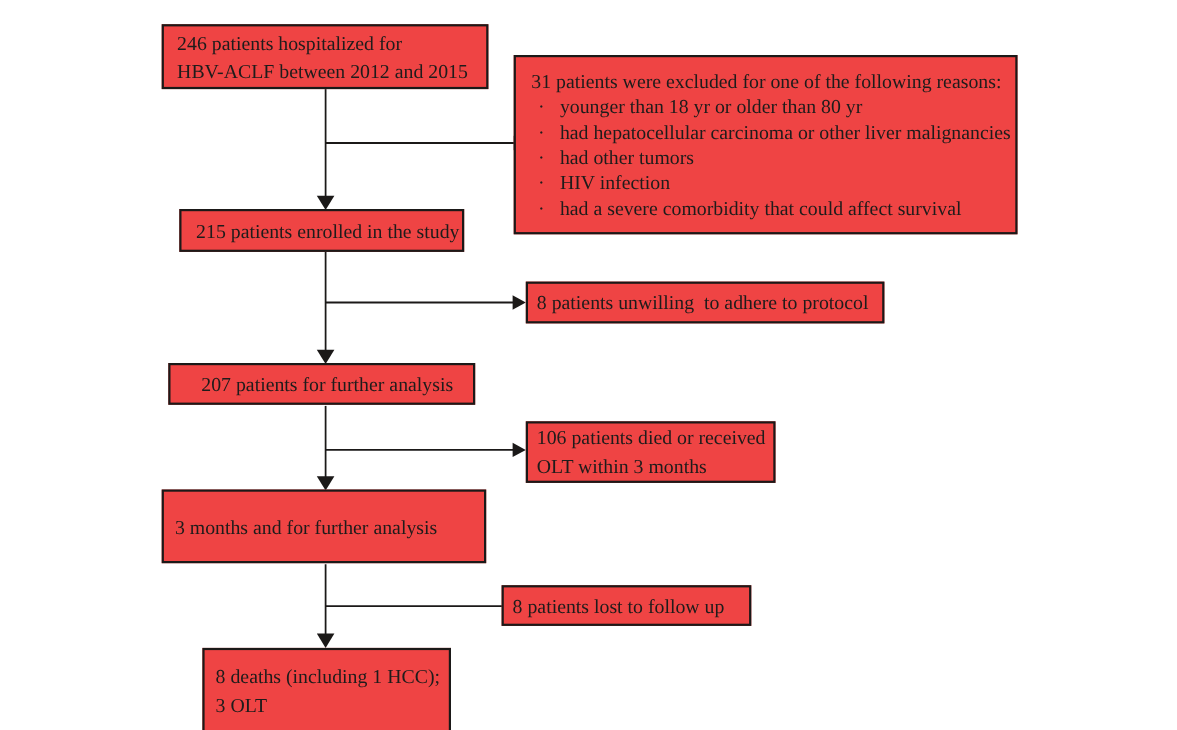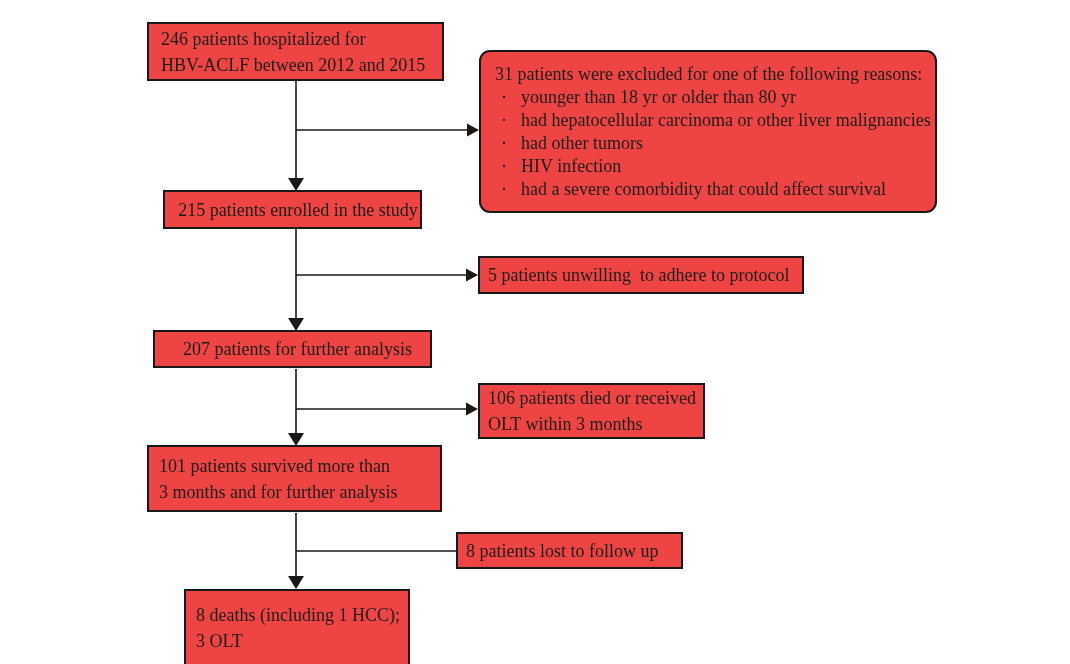--- a/index.html
+++ b/index.html
@@ -35,22 +35,22 @@
     align-items: flex-start;
     font-size: 18px;
     line-height: 26px;
   }
   .tline {
     display: block;
     white-space: pre;
   }
   
   .n-hospitalized { left: 147px; top: 22px;  width: 297px; height: 59px;  padding-left: 12px; }
-  .n-excluded     { left: 479px; top: 50px;  width: 458px; height: 163px; padding: 0 6px;
-                    justify-content: center; line-height: 23px; border-radius: 11px; }
+  .n-excluded     { left: 467px; top: 50px;  width: 458px; height: 163px; padding: 0 6px;
+                    justify-content: center; line-height: 23px; }
   .n-enrolled     { left: 163px; top: 190px; width: 259px; height: 39px;  padding-left: 11px; align-items: center; }
   .n-unwilling    { left: 478px; top: 256px; width: 326px; height: 38px;  padding-left: 8px; }
   .n-further      { left: 153px; top: 330px; width: 279px; height: 38px;  padding-left: 28px; }
   .n-died         { left: 478px; top: 383px; width: 227px; height: 56px;  padding-left: 8px; }
   .n-survived     { left: 147px; top: 445px; width: 295px; height: 67px;  padding-left: 10px; }
   .n-lost         { left: 456px; top: 532px; width: 227px; height: 37px;  padding-left: 8px; }
   .n-outcome      { left: 184px; top: 589px; width: 226px; height: 77px;  padding-left: 10px; }
 
   .excl-title { display: block; padding-left: 8px; white-space: pre; }
   .reason-row {
@@ -120,34 +120,33 @@
       <span class="reason-dot">·</span>
       <span class="tline">had a severe comorbidity that could affect survival</span>
     </div>
   </div>
 
   <div class="node n-enrolled">
     <span class="tline">215 patients enrolled in the study</span>
   </div>
 
   <div class="node n-unwilling">
-    <span class="tline">5 patients unwilling  to adhere to protocol</span>
+    <span class="tline">8 patients unwilling  to adhere to protocol</span>
   </div>
 
   <div class="node n-further">
     <span class="tline">207 patients for further analysis</span>
   </div>
 
   <div class="node n-died">
     <span class="tline">106 patients died or received</span>
     <span class="tline">OLT within 3 months</span>
   </div>
 
   <div class="node n-survived">
-    <span class="tline">101 patients survived more than</span>
     <span class="tline">3 months and for further analysis</span>
   </div>
 
   <div class="node n-lost">
     <span class="tline">8 patients lost to follow up</span>
   </div>
 
   <div class="node n-outcome">
     <span class="tline">8 deaths (including 1 HCC);</span>
     <span class="tline">3 OLT</span>

